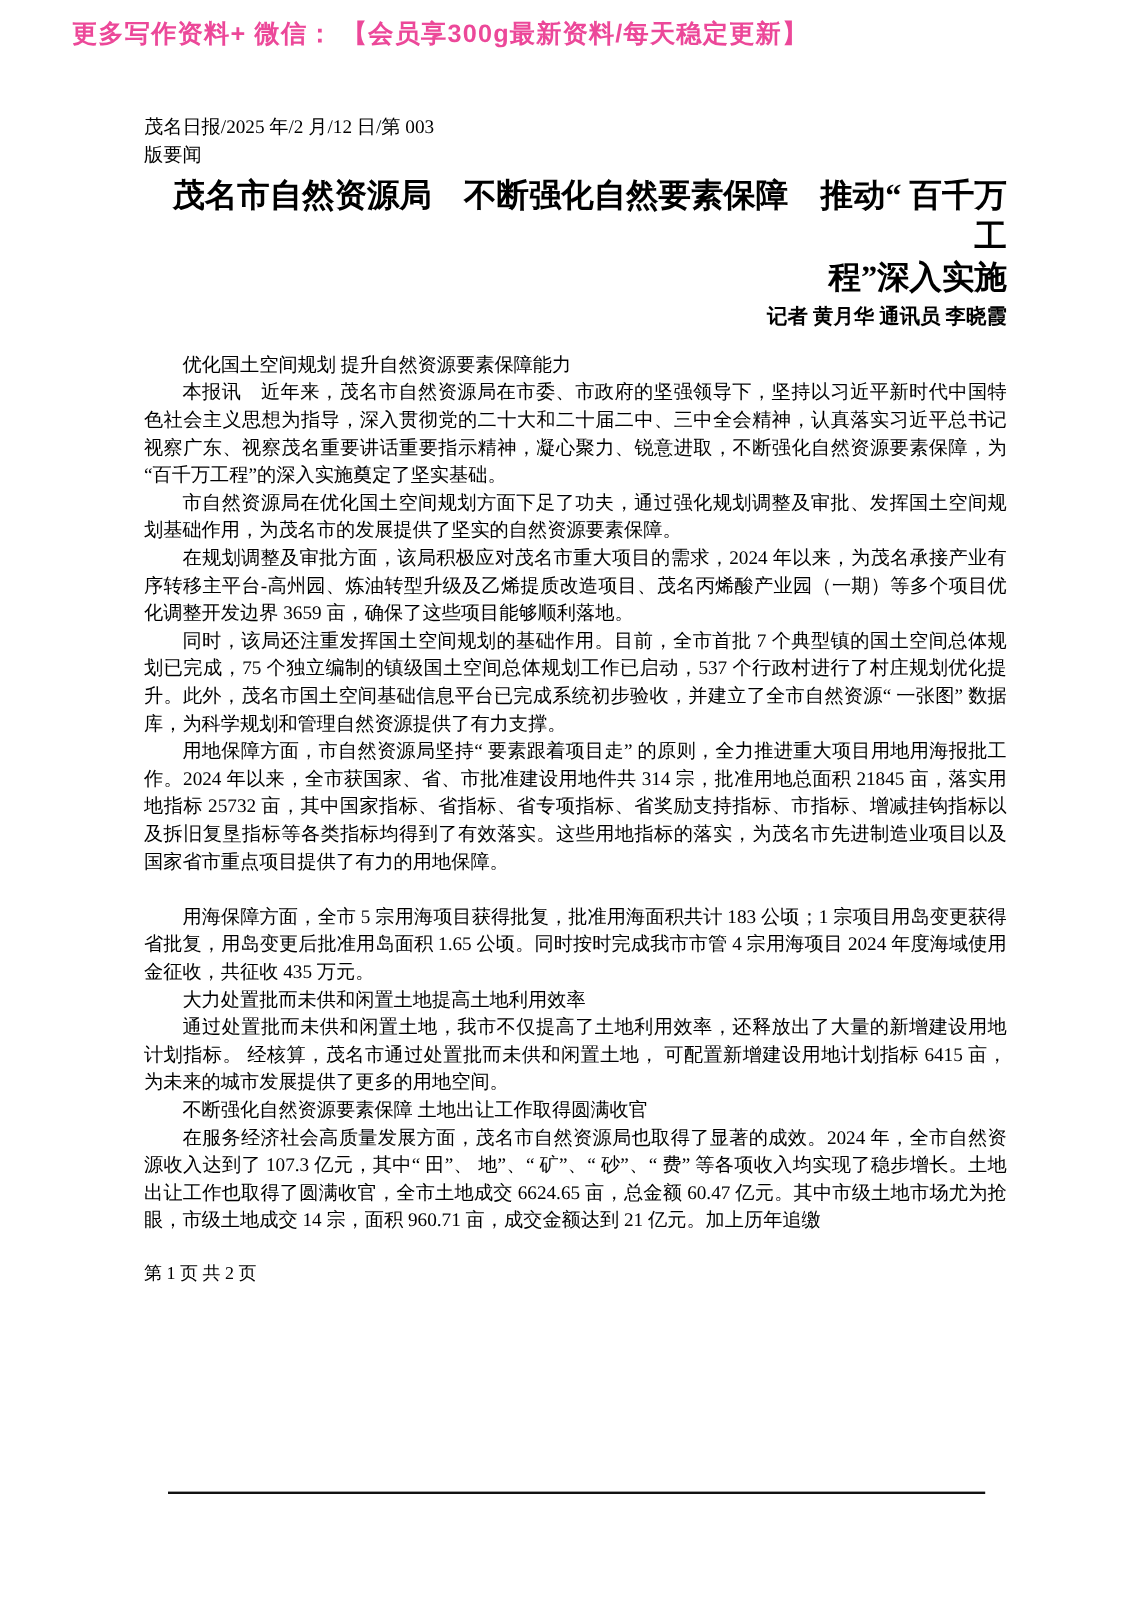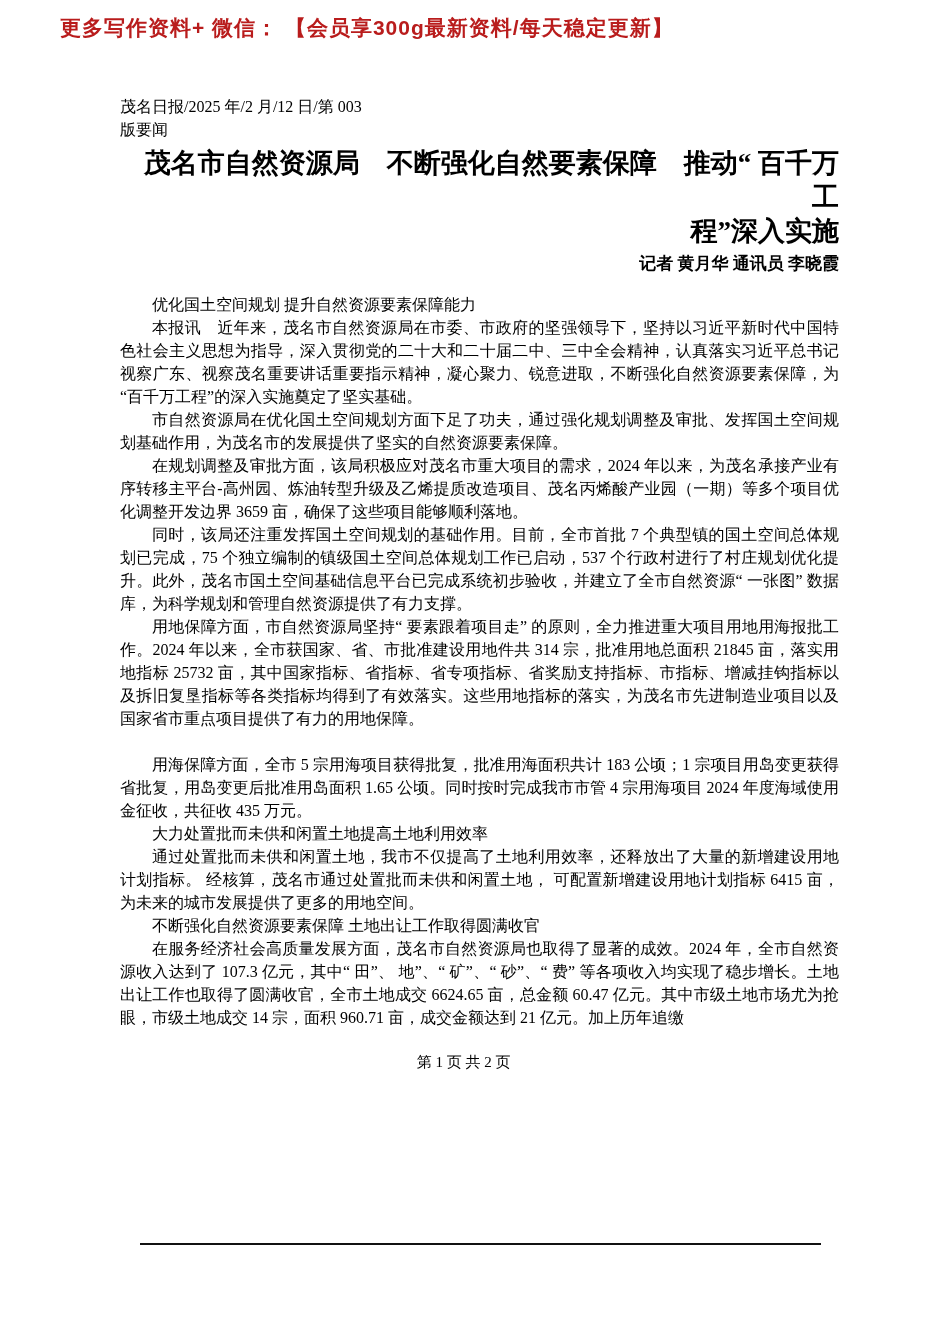--- a/index.html
+++ b/index.html
@@ -34,21 +34,21 @@
   }
   .article{
     margin-top:17px;
     font-size:16px;line-height:23px;text-align:justify;
   }
   .para{margin:0;text-indent:2em;}
   .para.spacer{height:23px;text-indent:0;}
   .page-footer{
     margin-top:23px;
     font-size:15px;line-height:20px;
-    text-align:center;padding-right:32px;
+    text-align:left;padding-right:32px;
   }
   
   .divider{
     position:absolute;left:140px;top:1243px;width:681px;height:2px;
     background:#111;
   }
   
   .watermark{
     position:absolute;left:33px;top:1348px;
     display:flex;align-items:baseline;gap:36px;
@@ -58,21 +58,21 @@
     font-family:"Liberation Serif", serif;
   }
   .wm-url{
     font-family:"Liberation Mono", monospace;
     font-size:19px;color:#15803d;letter-spacing:1px;
   }
 </style>
 </head>
 <body>
 
-<div class="promo-banner" style="color: #b91c1c;">更多写作资料+ 微信： 【会员享300g最新资料/每天稳定更新】</div>
+<div class="promo-banner" style="color: #ec4899;">更多写作资料+ 微信： 【会员享300g最新资料/每天稳定更新】</div>
 
 <div class="doc">
   <div class="meta-line">茂名日报/2025 年/2 月/12 日/第 003</div>
   <div class="meta-line">版要闻</div>
 
   <div class="title">
     <div>茂名市自然资源局　不断强化自然要素保障　推动“ 百千万工</div>
     <div>程”深入实施</div>
   </div>
 

